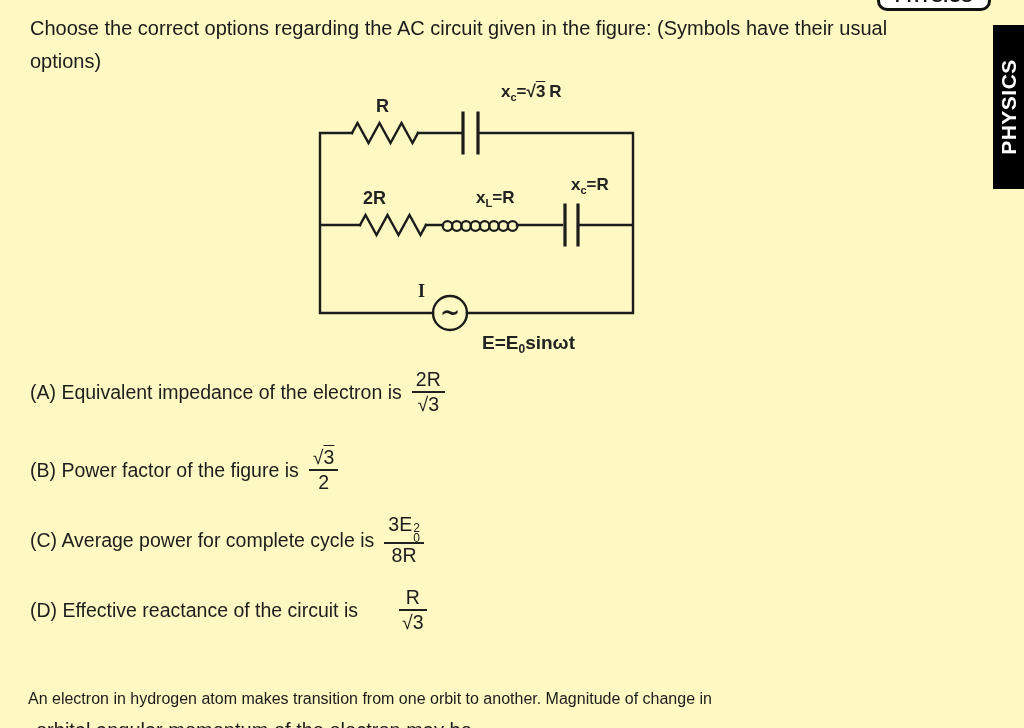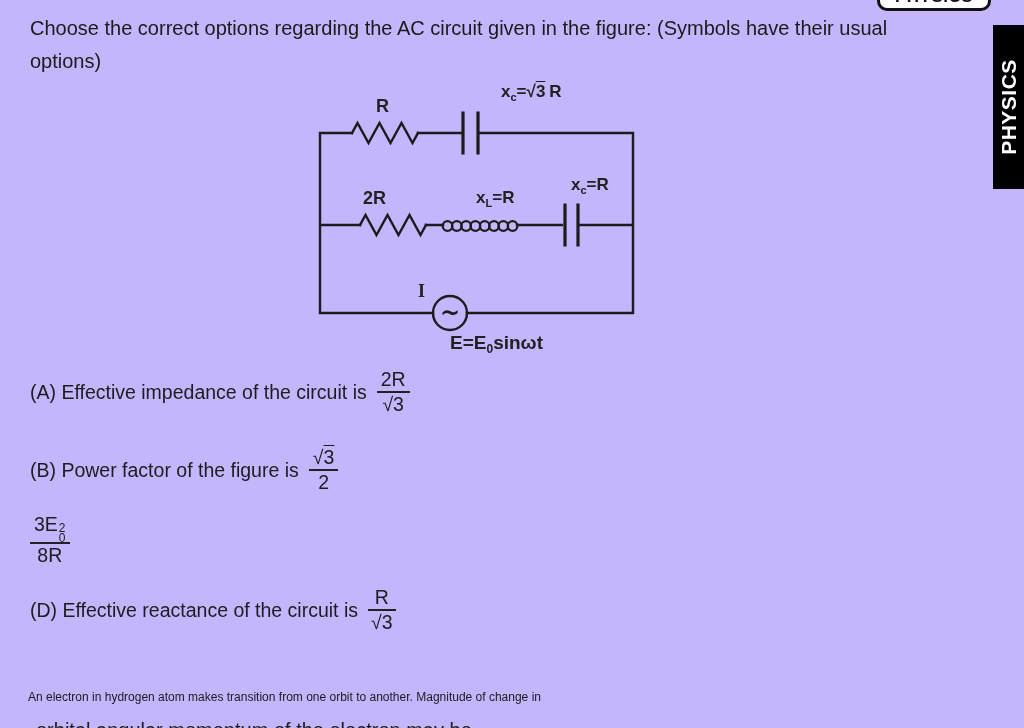--- a/index.html
+++ b/index.html
@@ -1,19 +1,19 @@
 <!DOCTYPE html>
 <html><head>
 <meta charset="utf-8">
 <style>
   * { margin:0; padding:0; box-sizing:border-box; }
   body { background:#ffffff; font-family:"Liberation Sans", sans-serif; }
   .page {
     position:relative; width:1024px; height:728px; overflow:hidden;
-    background:#c4b5fd; color:#1c1c1c;
+    background:#fef9c3; color:#1c1c1c;
   }
 
   
   .q-line { position:absolute; left:30px; font-size:20px; line-height:24px; color:#1b1b1b; white-space:nowrap; }
   .q-line1 { top:16px; }
   .q-line2 { top:49px; }
 
   
   .subject-tab {
     position:absolute; left:877px; top:-17px; width:114px; height:28px;
@@ -38,41 +38,41 @@
   .circuit svg { position:absolute; left:0; top:0; }
   .clabel { position:absolute; font-size:17px; font-weight:700; color:#222; white-space:nowrap; }
   .clabel sub { font-size:11px; vertical-align:-4px; font-weight:700; }
   .ol { text-decoration:overline; }
   .lbl-r1   { left:66px;  top:11px;  font-size:18px; }
   .lbl-cap1 { left:154px; top:-3px;margin-left:37px; }
   .lbl-r2   { left:53px;  top:103px; font-size:18px; }
   .lbl-ind  { left:145px; top:103px;margin-left:21px; }
   .lbl-cap2 { left:234px; top:90px;margin-left:27px; }
   .lbl-i    { left:108px; top:196px; font-family:"Liberation Serif", serif; font-size:18px; }
-  .lbl-emf  { left:140px; top:247px; font-size:19px; }
+  .lbl-emf  { left:172px; top:247px; font-size:19px; }
   .lbl-emf sub { font-size:12px; }
 
   
   .option-row {
     position:absolute; left:30px; display:flex; align-items:center;
     font-size:19.5px; color:#1d1d1d; white-space:nowrap;
   }
   .row-a { top:364px; height:56px; }
   .row-b { top:440px; height:60px; }
   .row-c { top:505px; height:70px; }
-  .row-d { top:573px; height:74px; }
+  .row-d { top:573px; height:74px;gap:31px; }
   .opt-text { margin-right:10px; }
   .frac { display:inline-flex; flex-direction:column; align-items:center; font-size:19.5px; line-height:23px; }
   .frac .num { padding:0 4px; }
   .frac .bar { align-self:stretch; height:0; border-top:2.4px solid #222; }
   .frac .den { padding:0 3px; }
   .stack { display:inline-flex; flex-direction:column; align-items:flex-start; font-size:12px; line-height:10px; transform:translateY(1px); margin-left:1px; font-weight:normal; }
 
   
-  .footer-line1 { position:absolute; left:28px; top:690px; font-size:12px; color:#1b1b1b; white-space:nowrap; }
+  .footer-line1 { position:absolute; left:28px; top:690px; font-size:16px; color:#1b1b1b; white-space:nowrap; }
   .footer-clip { position:absolute; left:36px; top:719px; height:9px; overflow:hidden; font-size:20px; color:#1b1b1b; white-space:nowrap; }
 </style>
 </head>
 <body>
 
 <div class="page">
 
   <div class="q-line q-line1">Choose the correct options regarding the AC circuit given in the figure: (Symbols have their usual</div>
   <div class="q-line q-line2">options)</div>
 
@@ -126,38 +126,39 @@
     <span class="clabel lbl-ind"><span>x</span><sub>L</sub><span>=R</span></span>
 
     <span class="clabel lbl-cap2"><span>x</span><sub>c</sub><span>=R</span></span>
 
     <span class="clabel lbl-i">I</span>
 
     <span class="clabel lbl-emf"><span>E=E</span><sub>0</sub><span>sinωt</span></span>
   </div>
 
   <div class="option-row row-a">
-    <span class="opt-text"><span>(A)</span> <span>Effective impedance of the circuit is</span></span>
+    <span class="opt-text"><span>(A)</span> <span>Equivalent impedance of the electron is</span></span>
     <span class="frac">
       <span class="num">2R</span>
       <span class="bar"></span>
       <span class="den"><span>√</span><span class="ol">3</span></span>
     </span>
   </div>
 
   <div class="option-row row-b">
     <span class="opt-text"><span>(B)</span> <span>Power factor of the figure is</span></span>
     <span class="frac">
       <span class="num"><span>√</span><span class="ol">3</span></span>
       <span class="bar"></span>
       <span class="den">2</span>
     </span>
   </div>
 
   <div class="option-row row-c">
+    <span class="opt-text"><span>(C)</span> <span>Average power for complete cycle is</span></span>
     <span class="frac">
       <span class="num"><span>3E</span><span class="stack">
             <span>2</span>
             <span>0</span>
           </span></span>
       <span class="bar"></span>
       <span class="den">8R</span>
     </span>
   </div>
 

